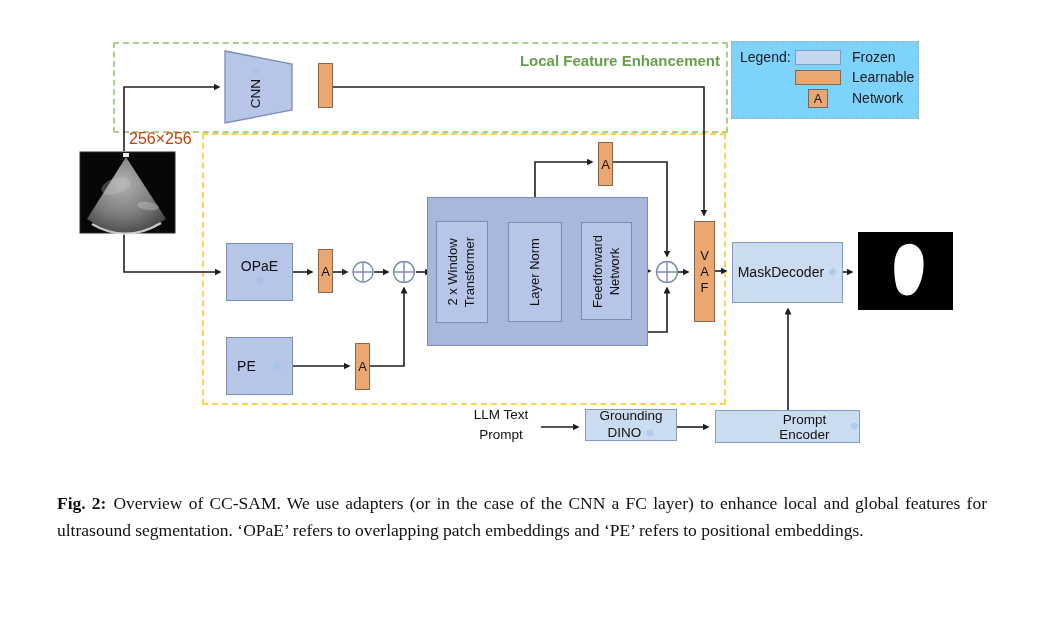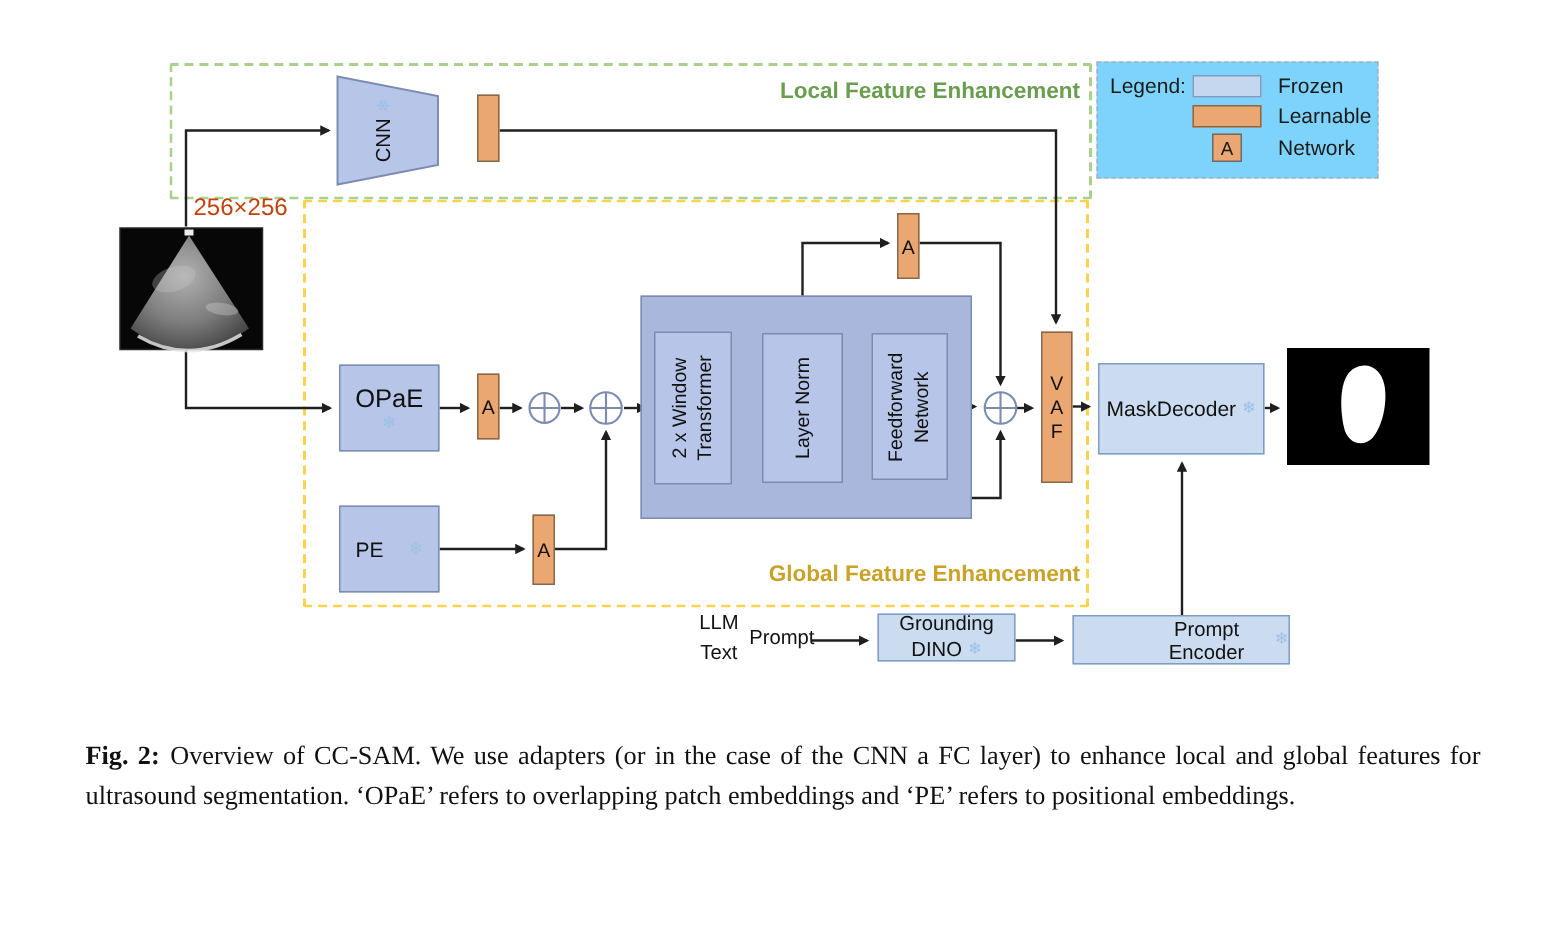--- a/index.html
+++ b/index.html
@@ -35,21 +35,21 @@
   .a2       { left:355px; top:343px; width:15px; height:47px; }
   .tfbox    { left:427px; top:197px; width:221px; height:149px; }
   .wt       { left:436px; top:221px; width:52px; height:102px; }
   .ln       { left:508px; top:222px; width:54px; height:100px; }
   .ffn      { left:581px; top:222px; width:51px; height:98px; }
   .a3       { left:598px; top:142px; width:15px; height:44px; }
   .vaf      { left:694px; top:221px; width:21px; height:101px; flex-direction:column; gap:3px; }
   .md       { left:732px; top:242px; width:111px; height:61px; flex-direction:row; line-height:1.3; }
   .gd       { left:585px; top:409px; width:92px; height:32px; flex-direction:column; line-height:1.25; font-size:13.5px; }
   .penc     { left:715px; top:410px; width:145px; height:33px; gap:5px;padding-left:48px; }
-  .llm      { left:459px; top:404px; width:84px; height:42px; flex-direction:row; line-height:1.45; background:none; }
+  .llm      { left:459px; top:404px; width:84px; height:42px; flex-direction:column; line-height:1.45; background:none; }
 
   .adapterA { font-size:13px; color:#111; }
   .vaf-letter { font-size:13px; color:#111; line-height:1; }
   .mdline { display:flex; align-items:center; justify-content:center; gap:4px; }
 
   
   .rot { position:absolute; z-index:3; transform:rotate(-90deg); display:flex; flex-direction:column;
          align-items:center; justify-content:center; text-align:center; font-size:13px; line-height:1.3; color:#111; }
   .cnn-text { left:224px; top:65px; width:64px; height:44px; flex-direction:row; gap:4px; }
   .wt-text  { left:411px; top:246px; width:102px; height:52px; }
@@ -77,21 +77,20 @@
   .caption .figlabel { font-weight:bold; margin-right:7px; }
 </style>
 </head>
 <body>
 
 <div class="stage">
 
   <div class="region local"></div>
   <div class="region global"></div>
   <div class="region-label local">Local Feature Enhancement</div>
-  <div class="region-label global">Global Feature Enhancement</div>
 
   <svg class="wires" width="1044" height="626" viewBox="0 0 1044 626">
     <defs>
       <marker id="ah" markerWidth="7" markerHeight="7" refX="5.5" refY="3.5" orient="auto" markerUnits="userSpaceOnUse">
         <path d="M0,0 L7,3.5 L0,7 Z" fill="#1f1f1f"></path>
       </marker>
       <radialGradient id="fanGrad" cx="45%" cy="35%" r="75%">
         <stop offset="0%" stop-color="#b2b2b2"></stop>
         <stop offset="55%" stop-color="#7d7d7d"></stop>
         <stop offset="100%" stop-color="#3d3d3d"></stop>
@@ -164,21 +163,21 @@
     <span class="itemlbl l3">Network</span>
   </div>
 
   <div class="node orange cnn-fc"></div>
   <div class="rot cnn-text">
     <span class="lbl">CNN</span>
     <span class="snow">❄</span>
   </div>
 
   <div class="node blue opae">
-    <span class="lbl" style="font-size:17px">OPaE</span>
+    <span class="lbl" style="font-size:14px">OPaE</span>
     <span class="snow">❄</span>
   </div>
   <div class="node orange a1">
     <span class="adapterA">A</span>
   </div>
 
   <div class="node blue pe">
     <span class="lbl" style="font-size:14px">PE</span>
     <span class="snow">❄</span>
   </div>

